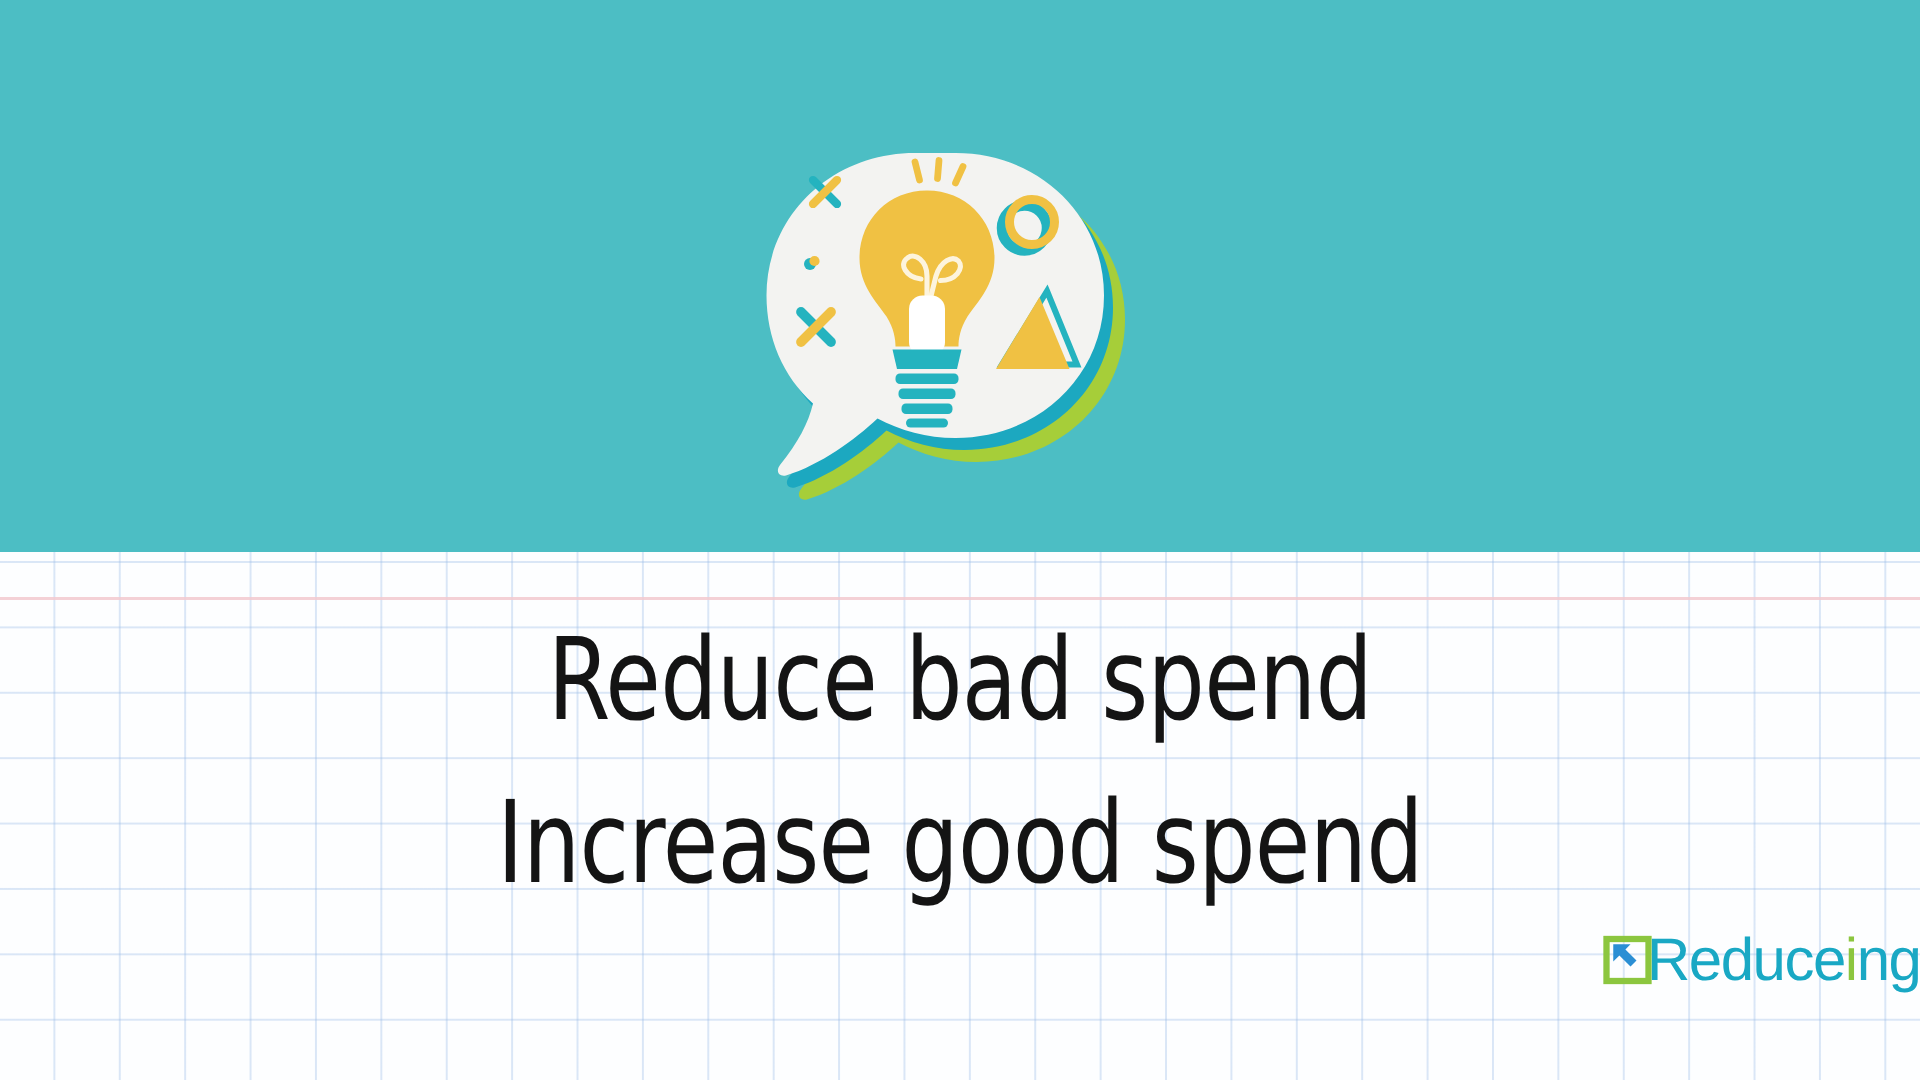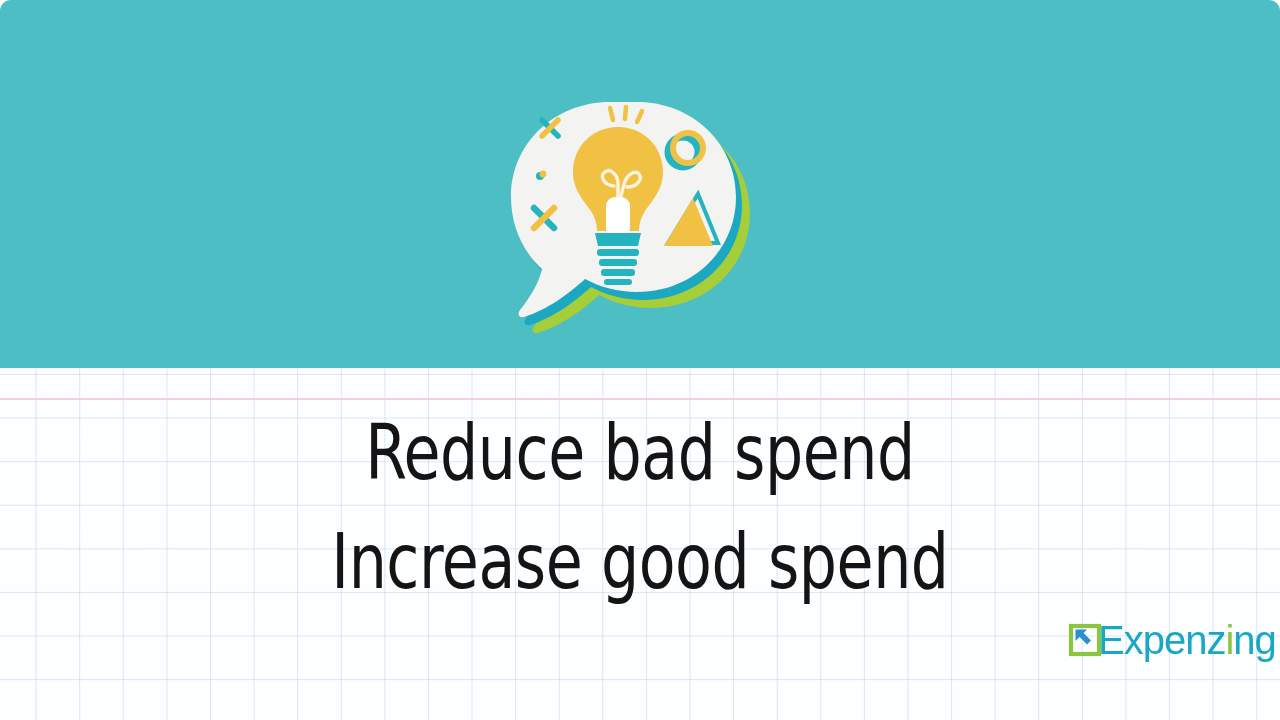--- a/index.html
+++ b/index.html
@@ -8,21 +8,20 @@
     overflow:hidden;
     font-family:"Liberation Sans", sans-serif;
     background:#ffffff;
   }
 
   .slide {
     position:relative;
     width:1280px; height:720px;
     overflow:hidden;
     background:#ffffff;
-    border-radius:11px;
   }
 
   
   .hero {
     position:absolute;
     left:0; top:0;
     width:1280px; height:368px;
     background:#4cbec4;
     overflow:hidden;
   }
@@ -222,16 +221,16 @@
 
   <div class="brand">
     <span class="brand-mark">
       <svg viewBox="0 0 34 34" xmlns="http://www.w3.org/2000/svg">
         <rect x="3" y="3" width="28" height="28" fill="none" stroke="#8cc63f" stroke-width="4.2"></rect>
         <g fill="#2b8fd4">
           <path d="M7.5 6.5 L19 6.5 L15.6 10 L23 17.4 L19 21.4 L11.6 14 L7.5 18 Z"></path>
         </g>
       </svg>
     </span>
-    <span class="brand-word"><span>Expenz</span><span class="hl">i</span><span>ng</span></span>
+    <span class="brand-word"><span>Reduce</span><span class="hl">i</span><span>ng</span></span>
   </div>
 
 </div>
 
 </body></html>

